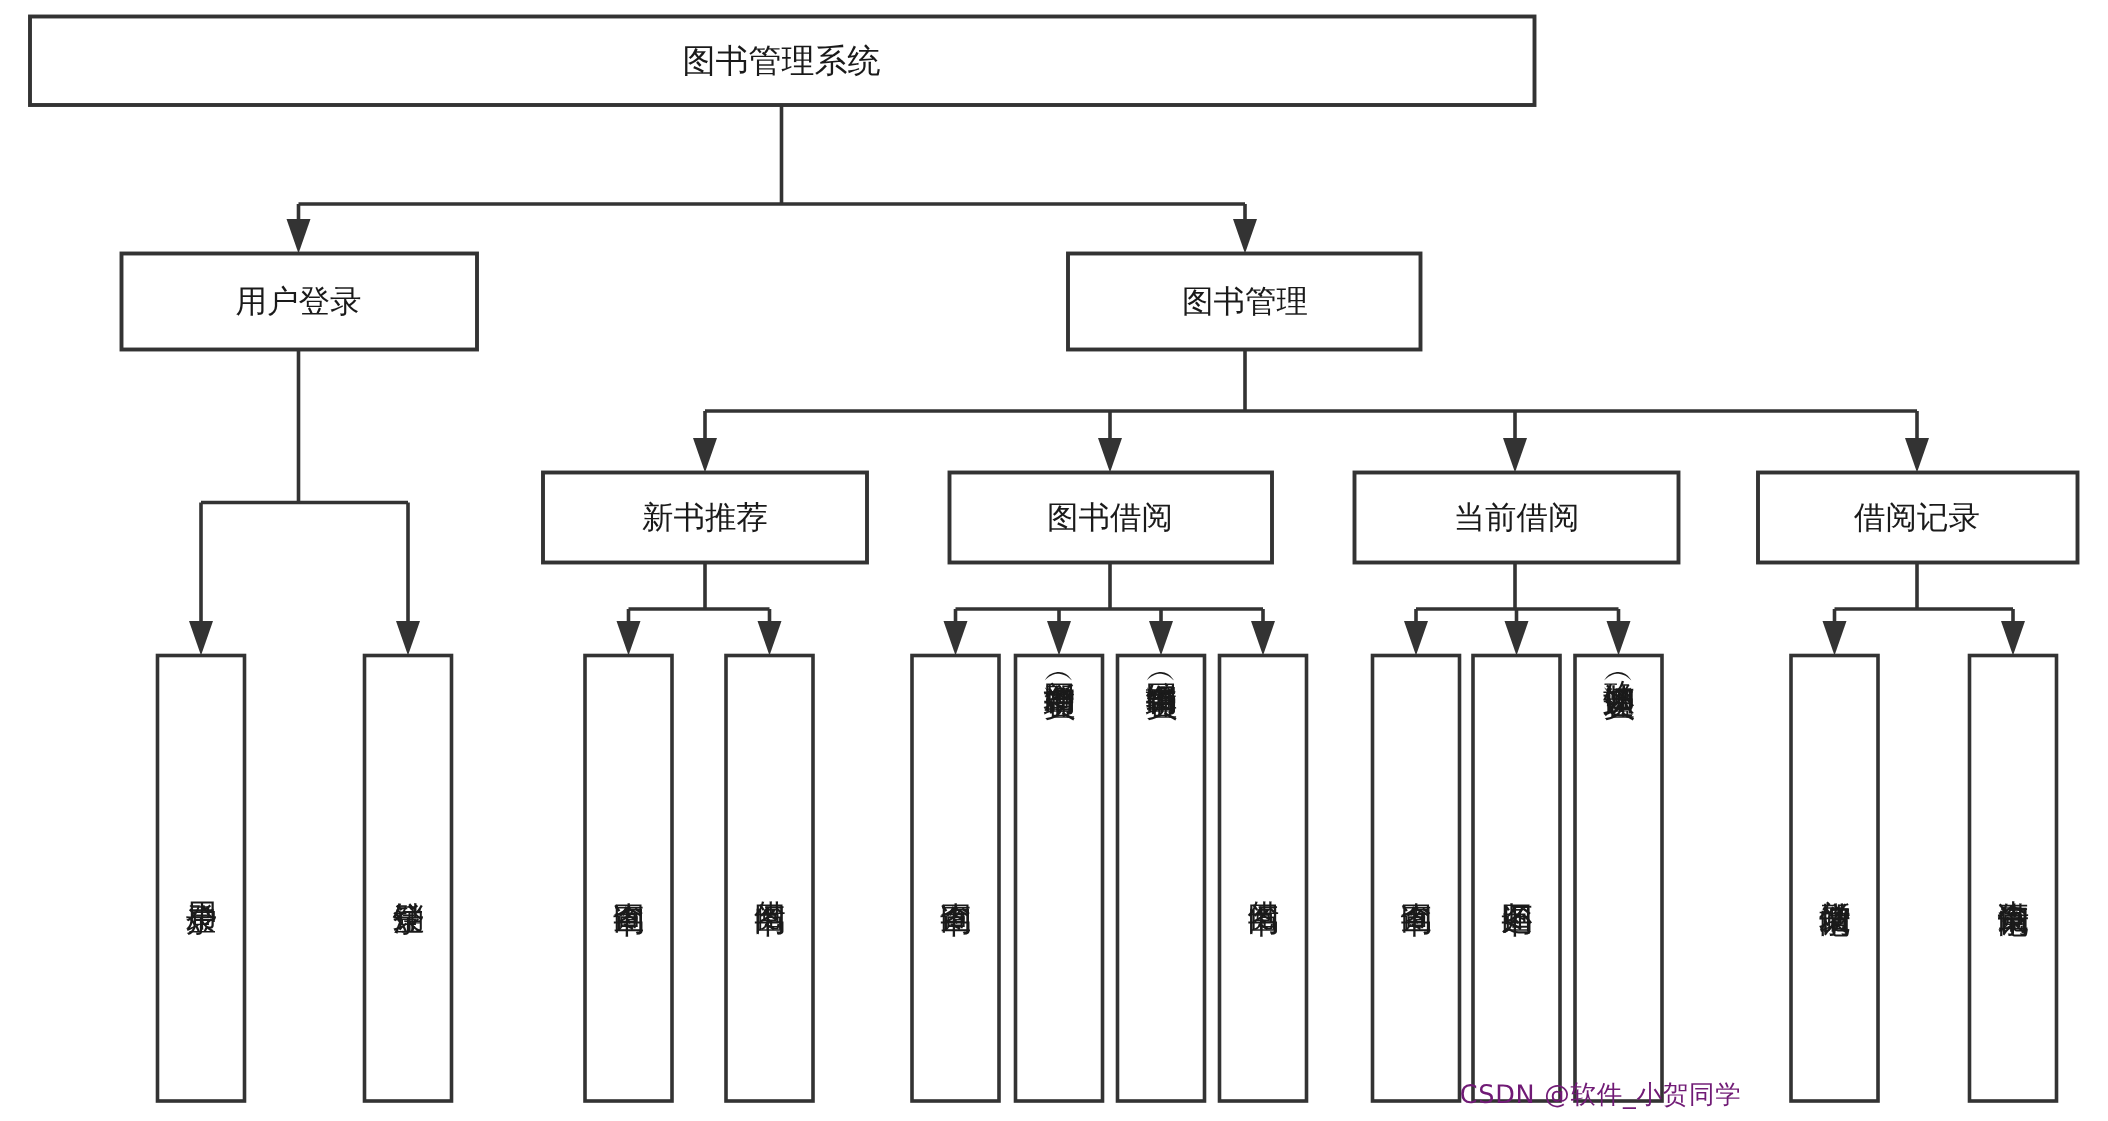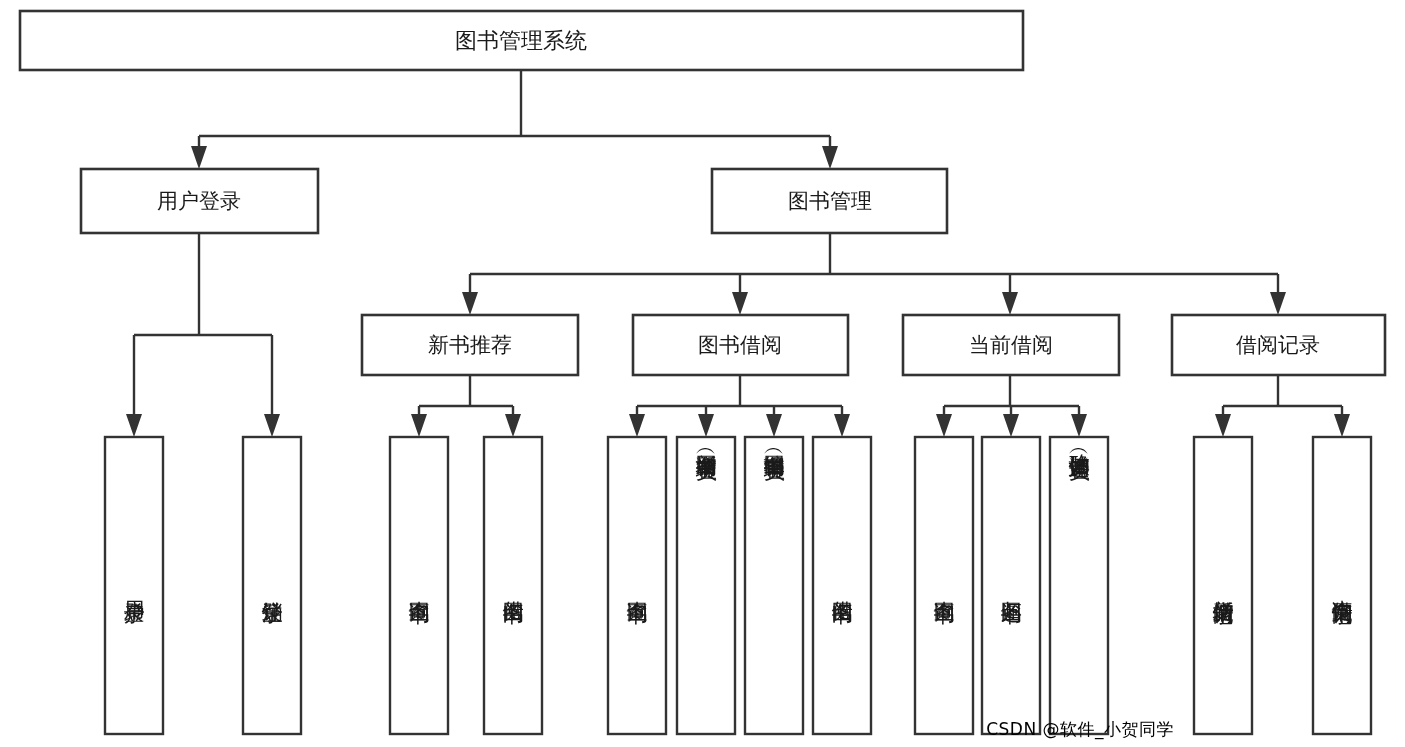--- a/index.html
+++ b/index.html
@@ -65,25 +65,25 @@
     color: #1a1a1a;
     display: flex;
     align-items: center;
     justify-content: center;
     text-align: center;
     white-space: nowrap;
     pointer-events: none;
   }
   .watermark {
     position: absolute;
-    right: 14px;
+    right: 27px;
     bottom: 6px;
     font-family: "DejaVu Sans", "Liberation Sans", sans-serif;
     font-size: 17px;
-    color: #000000;
+    color: #701a75;
     letter-spacing: 0.5px;
     white-space: nowrap;
   }
 </style>
 </head>
 <body>
 
 <div id="diagram-root">
 
   <svg class="diagram" viewBox="0 0 1405 747">

